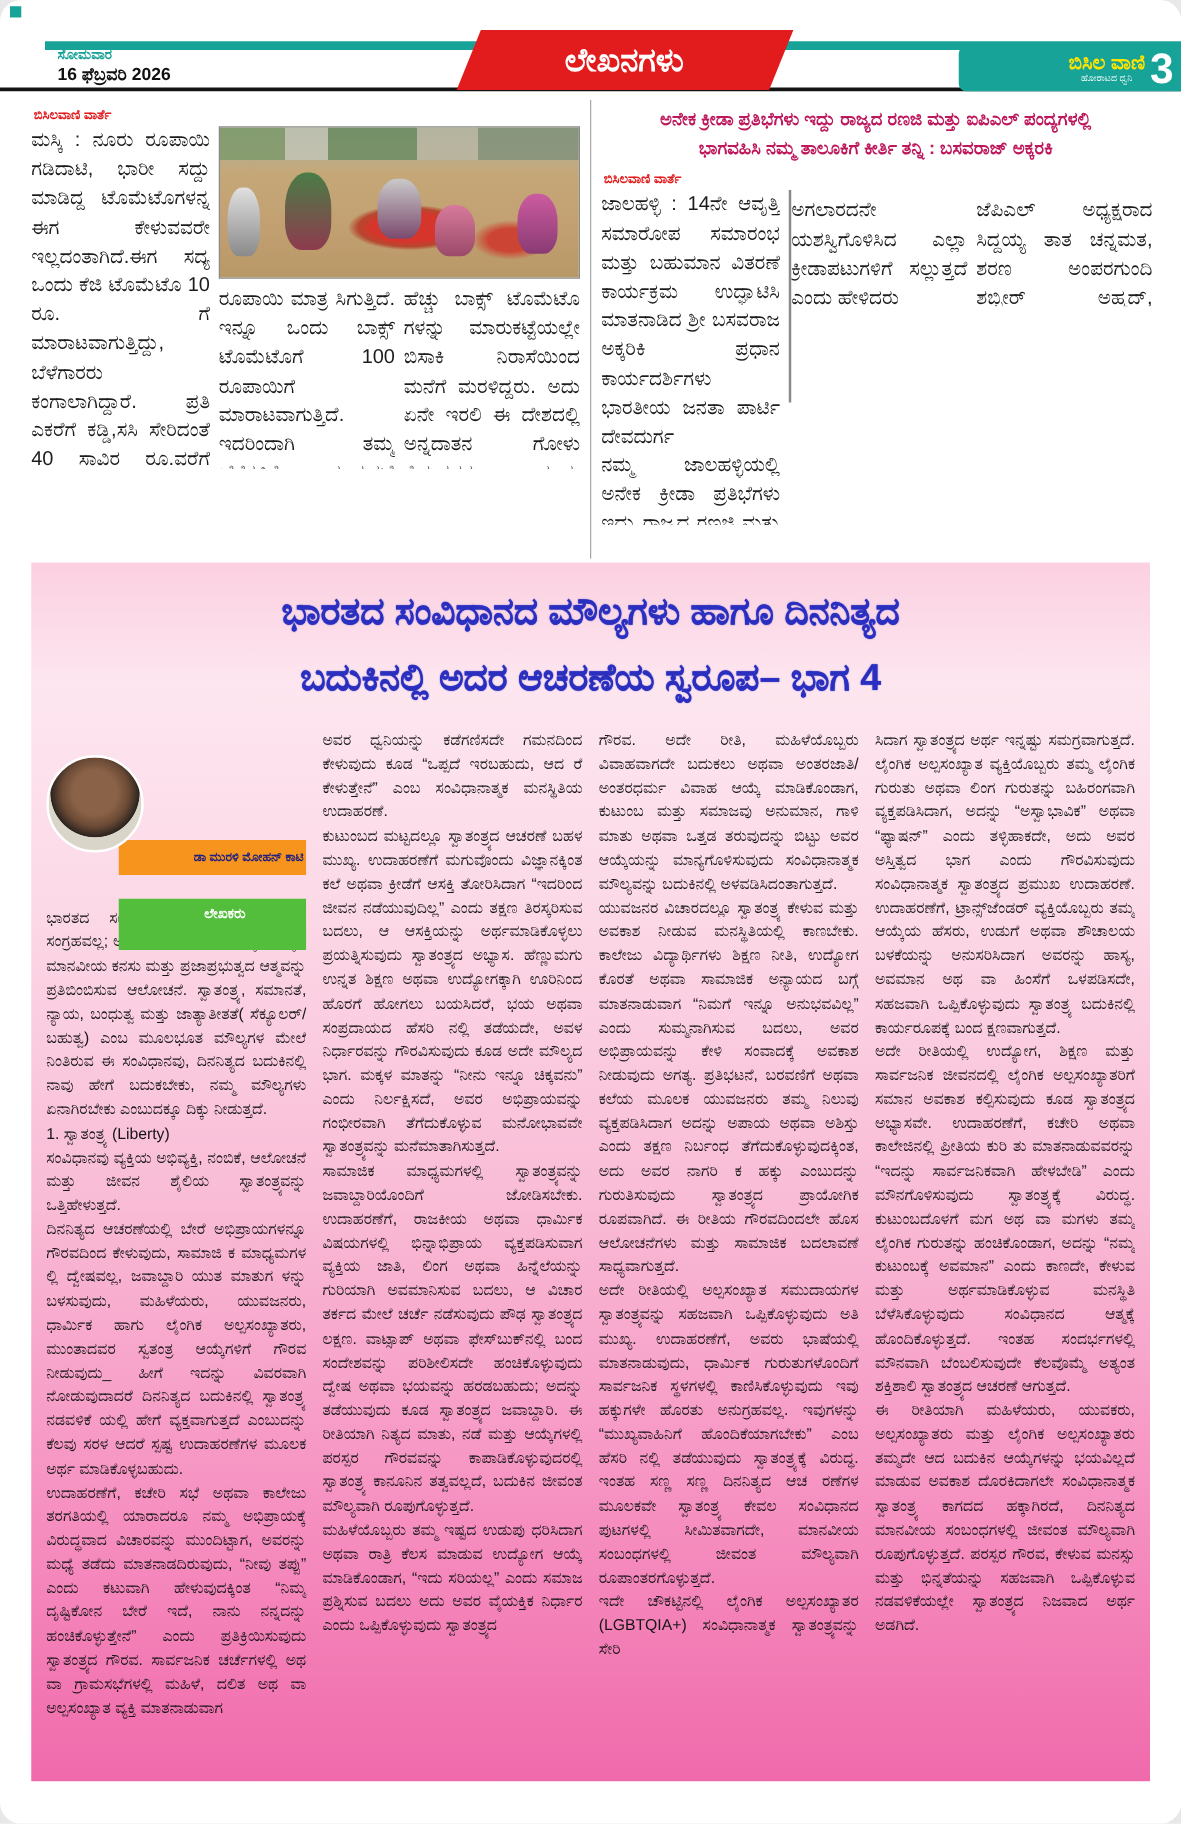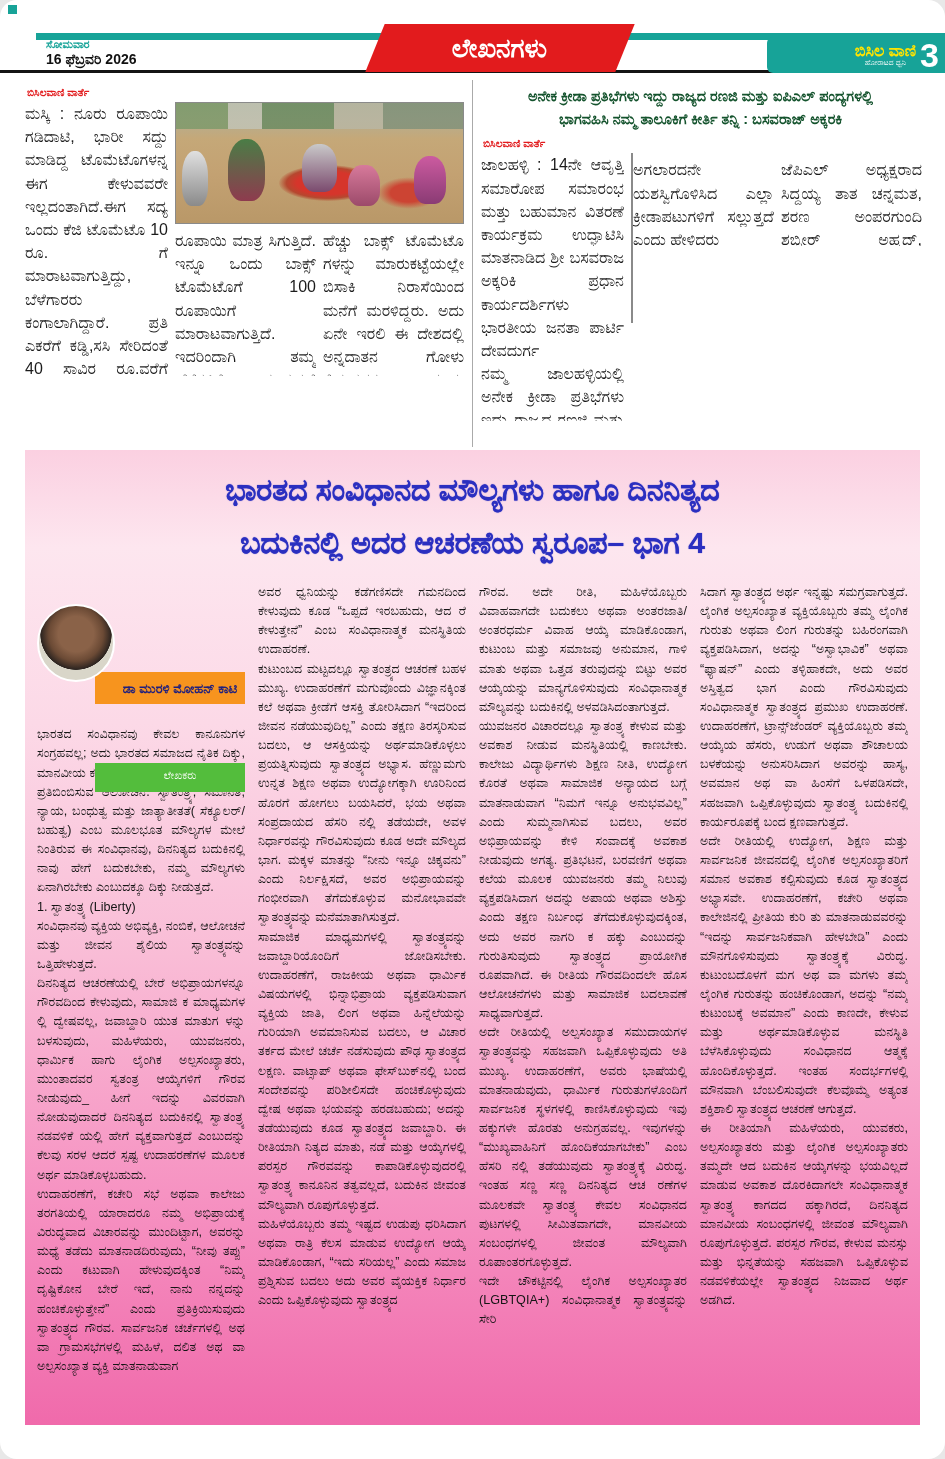--- a/index.html
+++ b/index.html
@@ -47,21 +47,21 @@
   .tp-tomatoes { position:absolute; left:36%; top:52%; width:34%; height:30%;
     background:radial-gradient(ellipse at center,#d6352b 0 45%,#b5482f 60%,transparent 72%); border-radius:50%; }
   .tp-tomatoes2 { position:absolute; left:70%; top:62%; width:22%; height:26%;
     background:radial-gradient(ellipse at center,#cc4433 0 40%,transparent 70%); border-radius:50%; }
   .person { position:absolute; border-radius:45% 45% 35% 35%; }
   .tom-cols { display:flex; gap:7px; margin-top:5px; }
   .tom-col2, .tom-col3 { width:141px; height:147px; }
 
   .s-banner { background:#2a22d5; color:#ffffff; font-weight:bold; font-size:16.5px;
     text-align:center; padding:3px 2px 4px; letter-spacing:.2px; }
-  .s-subhead { font-weight:bold; font-size:14.5px; color:#14532d; text-align:center;
+  .s-subhead { font-weight:bold; font-size:14.5px; color:#be185d; text-align:center;
     line-height:1.6; white-space:pre-line; margin-top:5px; }
   .spo-body { display:flex; gap:7px; }
   .spo-col1 { width:143px; height:268px; }
   .spo-right { width:267px; display:flex; }
   .sports-photo { width:100%; height:170px; background:linear-gradient(180deg,#d8d8dc 0%,#e6e4e6 55%,#cfc4cc 100%); }
   .sp-bunting { position:absolute; left:0; top:0; width:100%; height:16px;
     background:repeating-linear-gradient(60deg,#c22a38 0 9px,#2e7d32 9px 18px,#e0b91f 18px 27px,#25408f 27px 36px); }
   .sp-ceiling { position:absolute; left:0; top:16px; width:100%; height:52px;
     background:repeating-linear-gradient(100deg,#c9ccd4 0 14px,#eceef2 14px 28px); }
   .sp-curtain { position:absolute; right:0; top:60px; width:30%; height:55px;
@@ -81,24 +81,24 @@
   .c-title { color:#2b2fc0; font-weight:bold; font-size:30px; text-align:center;
     line-height:1.75; white-space:pre-line; text-shadow:0 0 1px #2b2fc0; }
   .c-cols { display:flex; gap:13px; margin-top:14px; height:838px; overflow:hidden; }
   .c-col { flex:1; font-size:12.6px; line-height:1.52; text-align:justify; color:#151515;
     white-space:pre-line; overflow:hidden; }
   .author-box { position:relative; height:92px; margin:2px 0 10px; }
   .author-photo { position:absolute; left:0; top:0; width:78px; height:78px; border-radius:50%;
     background:radial-gradient(circle at 50% 38%,#8a6248 0 30%,#6b4a35 46%,#2c2420 60%,#d9d6c9 61%);
     border:2px solid #fff; z-index:2; }
   .author-bands { margin-left:58px; margin-top:10px; }
-  .band-orange { background:#f7941e; color:#20207e; font-weight:bold; font-size:13px;
-    text-align:center; padding:7px 2px 6px 22px; }
-  .band-green { background:#53bd3c; color:#ffffff; font-weight:normal; font-size:11px;
-    text-align:center; padding:4px 2px 8px 22px;margin-top:40px; }
+  .band-orange { background:#f7941e; color:#20207e; font-weight:bold; font-size:10px;
+    text-align:right; padding:7px 2px 6px 22px; }
+  .band-green { background:#53bd3c; color:#ffffff; font-weight:bold; font-size:11px;
+    text-align:center; padding:4px 2px 20px 22px; }
 </style>
 </head>
 <body>
 
 <div class="page">
 
   <div class="corner-mark"></div>
   <div class="teal-stripe"></div>
   <div class="header-rule"></div>
 

